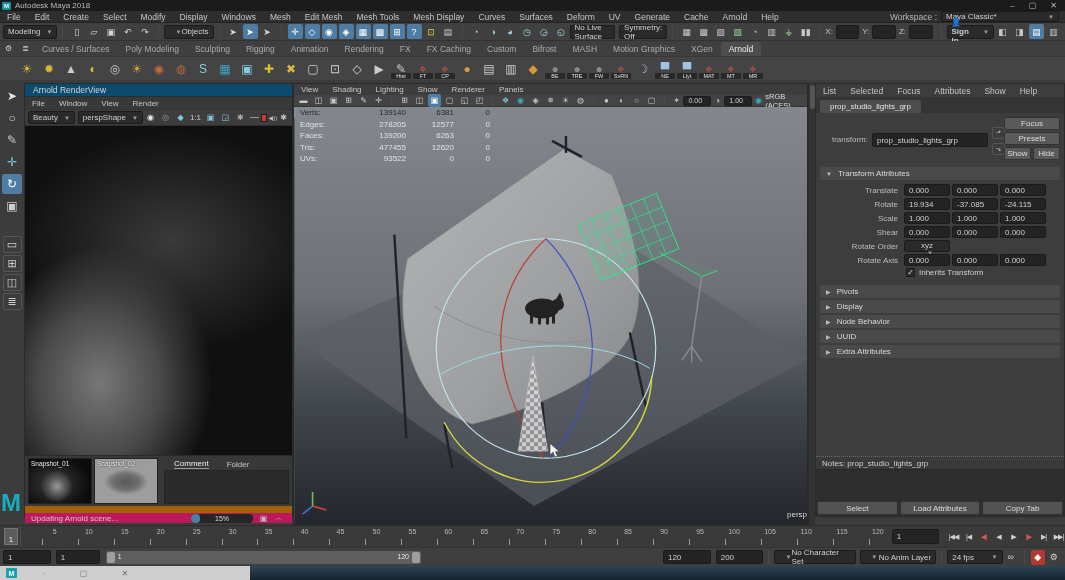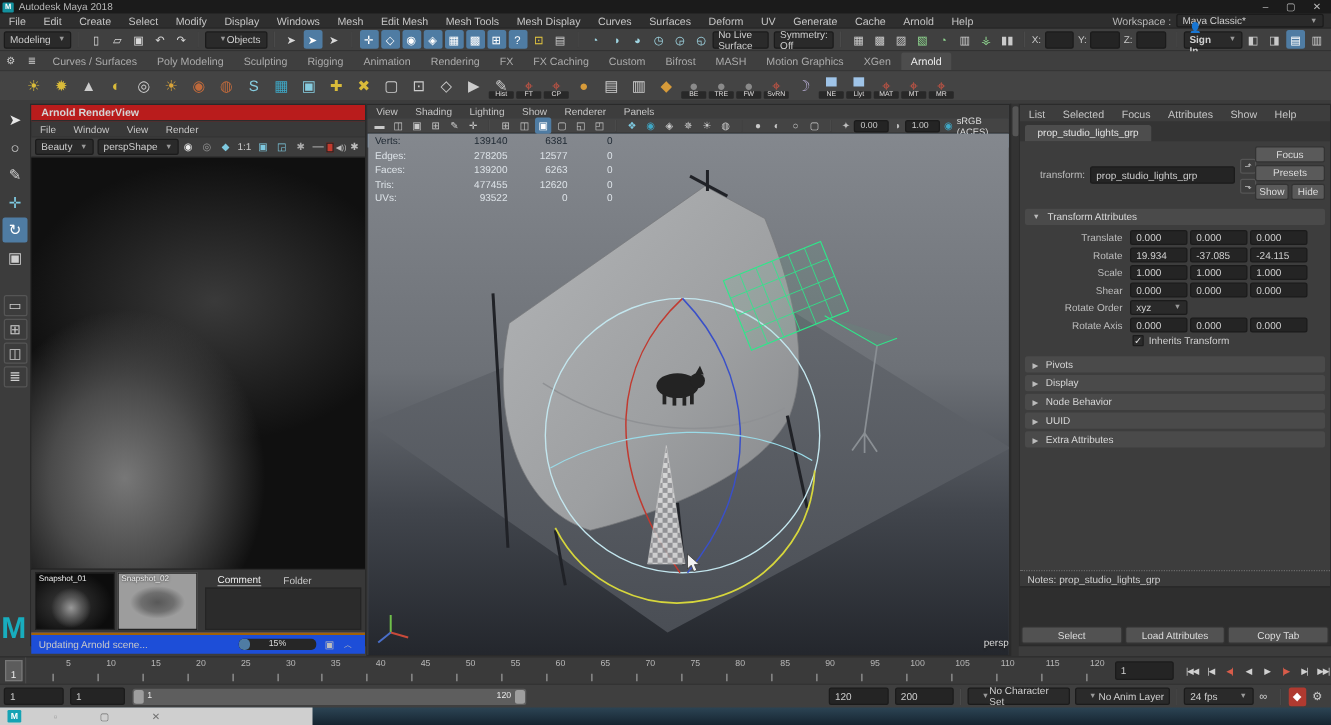--- a/index.html
+++ b/index.html
@@ -52,42 +52,42 @@
   .shic .lbl:empty { display:none; }
   
   #toolbox { left:0; top:80px; width:24px; height:445px; background:#3c3c3c; display:flex;
              flex-direction:column; align-items:center; padding-top:6px; }
   .tool { width:20px; height:20px; display:flex; align-items:center; justify-content:center;
           font-size:12px; border-radius:2px; margin-bottom:2px; }
   #maya-logo { position:absolute; bottom:8px; left:1px; font-size:24px; font-weight:bold; color:#18adbe; }
   
   #renderview { left:24px; top:83px; width:269px; height:434px; background:#393939;
                 border:1px solid #2a2a2a; }
-  #rv-title { height:13px; background:#b91c1c; display:flex; align-items:center; padding-left:8px;
-              font-size:8.5px; color:#d5d5d5; border-bottom:1px solid #2c2c2c;font-weight:bold;}
+  #rv-title { height:13px; background:#0c4a6e; display:flex; align-items:center; padding-left:8px;
+              font-size:8.5px; color:#d5d5d5; border-bottom:1px solid #2c2c2c;}
   #rv-menus { height:12px; display:flex; align-items:center; font-size:8px; }
   #rv-toolbar { height:17px; display:flex; align-items:center; padding:0 3px; background:#3d3d3d;
                 border-top:1px solid #343434; border-bottom:1px solid #2e2e2e;}
   #rv-toolbar .dd { height:13px; }
   #rv-image { height:330px; background:
       radial-gradient(ellipse 150px 180px at 28% 78%, #777 0%, #4a4a4a 40%, rgba(20,20,20,0) 75%),
       radial-gradient(ellipse 220px 160px at 55% 35%, #3a3a3a 0%, rgba(14,14,14,0) 70%),
       #101010; border-bottom:1px solid #2a2a2a;}
   #rv-snaps { height:50px; display:flex; padding:2px 3px; gap:2px; background:#383838;}
   .snap { width:64px; height:46px; border:1px solid #222; position:relative; }
   .snap .cap { position:absolute; top:1px; left:2px; font-size:6.5px; color:#f0f0f0; text-shadow:0 0 2px #000;}
   #snap1 { background: radial-gradient(circle 16px at 45% 62%, #999 0%, #555 55%, rgba(10,10,10,0) 100%),
            radial-gradient(ellipse 40px 30px at 40% 55%, #3c3c3c 0%, #0c0c0c 90%), #0a0a0a; }
   #snap2 { background: radial-gradient(ellipse 22px 13px at 50% 52%, #585858 0%, #6f6f6f 60%, rgba(0,0,0,0) 100%), #9d9d9d; }
   #rv-comment { flex:1; display:flex; flex-direction:column; margin-left:4px;}
   #rv-comment .tabs { display:flex; gap:18px; font-size:8px; height:12px; align-items:center; padding-left:10px;}
   #rv-comment .tabs span:first-child { color:#eee; border-bottom:1px solid #999;}
   #rv-comment .box { flex:1; background:#2b2b2b; border:1px solid #242424; }
   #rv-status { height:17px; display:flex; align-items:center; padding:0 6px; font-size:8px; color:#c9c9c9;
-               background:#1d4ed8; border-top:2px solid #a16207;}
+               background:#be185d; border-top:7px solid #a16207;}
   #rv-prog { width:62px; height:9px; background:#262626; border-radius:4px; margin-left:auto; position:relative; overflow:hidden;}
   #rv-prog .fill { position:absolute; left:0; top:0; bottom:0; background:#4f7ca3; border-radius:4px;}
   #rv-prog .pct { position:absolute; left:0; right:0; text-align:center; font-size:7px; color:#ddd; line-height:9px;}
   
   #viewport { left:293px; top:83px; width:515px; height:442px; background:#46494e; overflow:hidden;
               border:1px solid #2a2a2a;}
   #vp-menus { height:11px; display:flex; align-items:center; font-size:8px; background:#3d3d3d;}
   #vp-icons { height:12px; display:flex; align-items:center; background:#444; border-bottom:1px solid #333;
               padding-left:2px;}
   #vp-info { position:absolute; left:0; top:23px; width:100%; height:11px; background:#7f9db8; }
@@ -116,21 +116,21 @@
   #ae-btns .btn { height:13px; }
   #ae-btns .half { display:flex; gap:2px; }
   #ae-btns .half .btn { flex:1; }
   .ae-section { margin:2px 4px 0 4px; height:13px; background:#4a4a4a; border-radius:2px; display:flex;
                 align-items:center; font-size:8px; color:#d8d8d8; padding-left:6px; gap:6px;}
   .ae-section .tri { font-size:6px; color:#bbb; }
   .tr-grid { padding:4px 4px 2px 0; }
   .tr-row { display:grid; grid-template-columns:86px 46px 46px 46px; gap:2px; margin-bottom:2px; align-items:center;}
   .tr-row .lab { text-align:right; font-size:8px; color:#bdbdbd; padding-right:4px;}
   .tr-row .field { height:12px; font-size:8px;text-align:right; }
-  #rot-order-row .dd { width:46px; height:12px; grid-column:2; }
+  #rot-order-row .dd { width:46px; height:12px; grid-column:2;flex-direction:column; }
   #inherit-row { display:flex; align-items:center; gap:4px; margin:2px 0 4px 90px; font-size:8px; color:#cfcfcf;}
   #inherit-row .cb { width:9px; height:9px; background:#2a2a2a; border:1px solid #1c1c1c; border-radius:1px;
                      color:#ddd; font-size:8px; line-height:8px; text-align:center;}
   #ae-notesbar { margin-top:2px; border-top:1px dotted #6a6a6a; padding:2px 0 1px 6px; font-size:8px;
                  color:#cfcfcf; background:#3a3a3a;}
   #ae-notes { height:52px; background:#2e2e2e; border-top:1px solid #272727; border-bottom:1px solid #272727;}
   #ae-footer { position:absolute; left:0; right:0; bottom:0; height:16px; display:flex; gap:2px; padding:1px;}
   #ae-footer .btn { flex:1; font-size:8px; background:#525252;}
   #ae-spacer { height:96px; }
   

